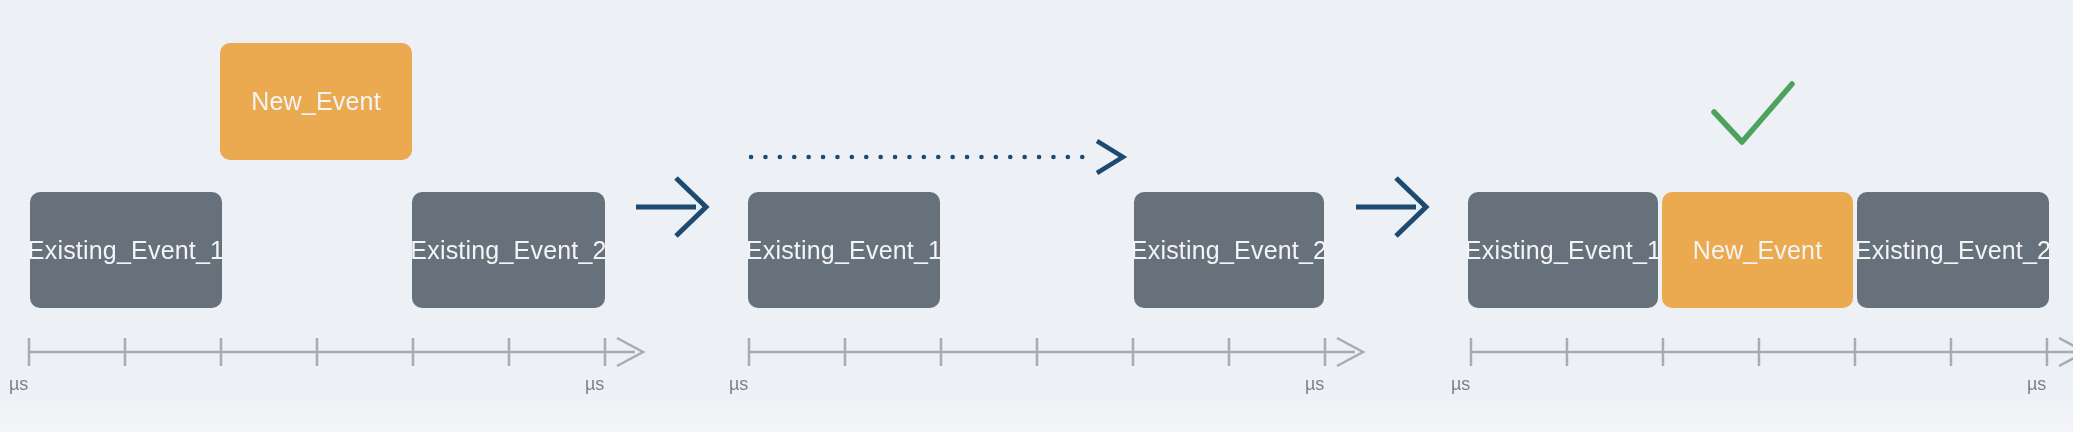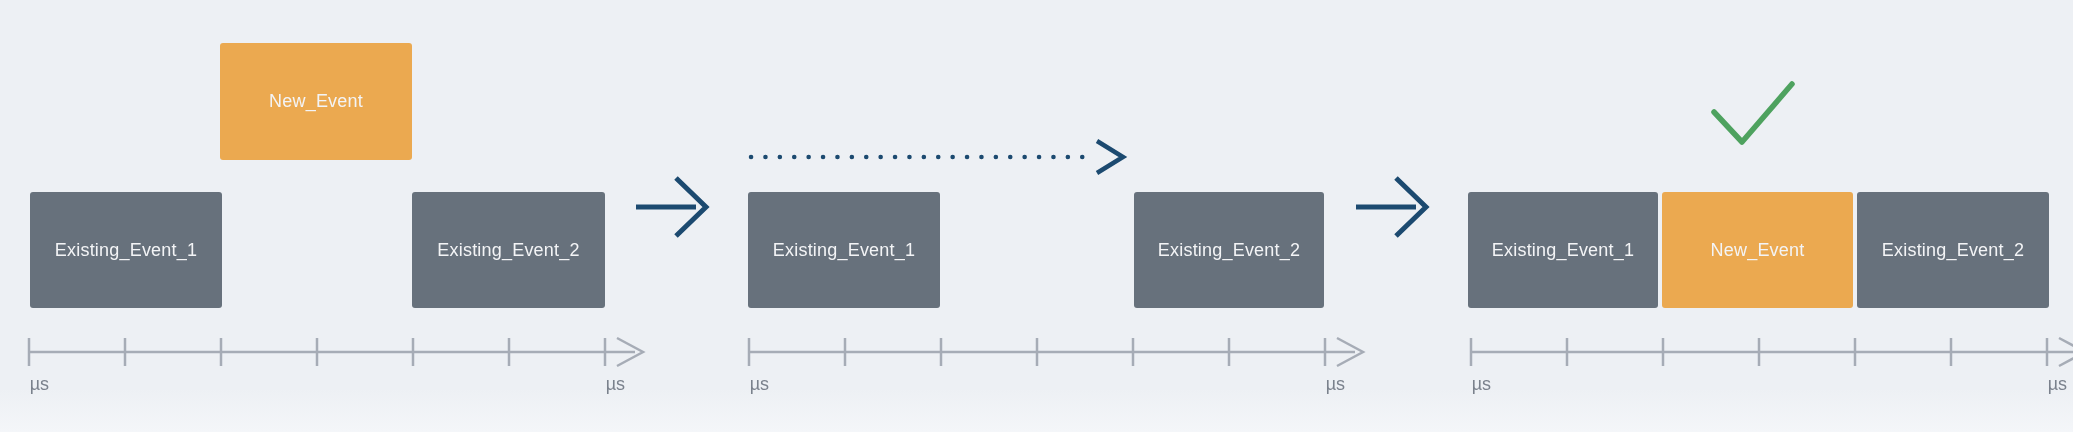--- a/index.html
+++ b/index.html
@@ -23,34 +23,34 @@
     width: 2073px;
     height: 432px;
     overflow: hidden;
     background: linear-gradient(180deg, var(--background) 0%, var(--background) 90%, var(--background-bottom) 100%);
   }
   .event-box {
     position: absolute;
     display: flex;
     align-items: center;
     justify-content: center;
-    border-radius: 3px;
+    border-radius: 10px;
     color: var(--event-text);
-    font-size: 18px;
+    font-size: 25px;
     letter-spacing: 0.2px;
     text-align: center;
   }
   .event-existing { background: var(--existing-event); text-align: right; }
   .event-new { background: var(--new-event); }
   .axis-svg { position: absolute; width: 660px; height: 44px; }
   .axis-stroke { stroke: var(--axis); stroke-width: 2.5; fill: none; }
   .unit-label {
     position: absolute;
     width: 40px;
-    text-align: right;
+    text-align: left;
     font-size: 18px;
     color: var(--axis-text);
   }
   .flow-arrow-svg { position: absolute; width: 85px; height: 70px; }
   .navy-stroke { stroke: var(--arrow); fill: none; }
   .check-svg { position: absolute; width: 92px; height: 70px; }
   .check-stroke { stroke: var(--check); stroke-width: 5.5; fill: none; stroke-linecap: round; stroke-linejoin: round; }
 </style>
 </head>
 <body>

